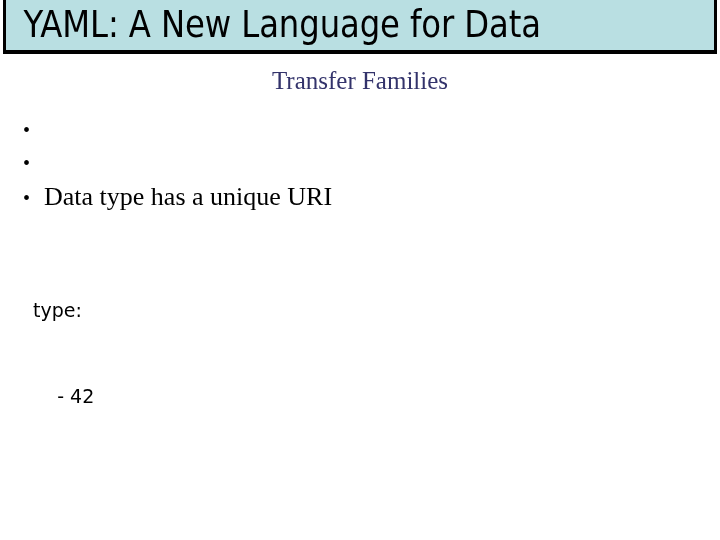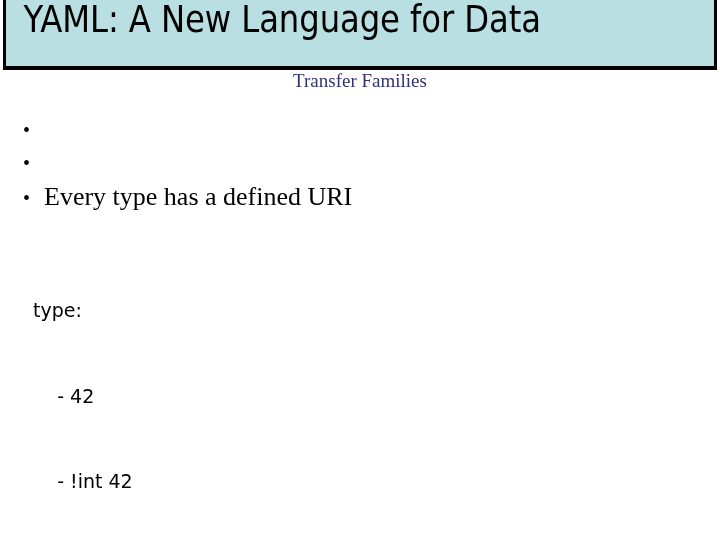--- a/index.html
+++ b/index.html
@@ -23,29 +23,29 @@
     height: 540px;
     background: #ffffff;
   }
 
   
   .title-bar {
     position: absolute;
     left: 3px;
     top: 0px;
     width: 714px;
-    height: 70px;
+    height: 54px;
     background: #b9dfe2;
     border-left: 3px solid #000000;
     border-right: 3px solid #000000;
     border-bottom: 4px solid #000000;
     border-top: 0;
     box-sizing: border-box;
     display: flex;
-    align-items: flex-start;
+    align-items: center;
     justify-content: flex-start;
   }
   .title-text {
     font-family: "DejaVu Sans Condensed", "Liberation Sans", sans-serif;
     font-size: 37px;
     line-height: 40px;
     color: #000000;
     white-space: nowrap;
     padding-left: 18px;
     letter-spacing: -0.1px;
@@ -54,21 +54,21 @@
   }
 
   
   .subtitle {
     position: absolute;
     left: 0;
     top: 66px;
     width: 720px;
     text-align: center;
     font-family: "Liberation Serif", serif;
-    font-size: 19px;
+    font-size: 25px;
     line-height: 30px;
     color: #33336b;
     white-space: nowrap;
   }
 
   
   .bullets {
     position: absolute;
     left: 0px;
     top: 114px;
@@ -126,28 +126,27 @@
 
   <div class="bullets">
     <div class="bullet-row">
       <span class="bullet-mark">•</span>
     </div>
     <div class="bullet-row">
       <span class="bullet-mark">•</span>
     </div>
     <div class="bullet-row">
       <span class="bullet-mark">•</span>
-      <span class="bullet-label">Every type has a defined URI</span>
+      <span class="bullet-label">Data type has a unique URI</span>
     </div>
   </div>
 
   <div class="code-block">
     <div class="code-line">type:</div>
     <div class="code-line">    - 42</div>
-    <div class="code-line">    - !int 42</div>
     
     
     
     
     
     
   </div>
 
 </div>
 

